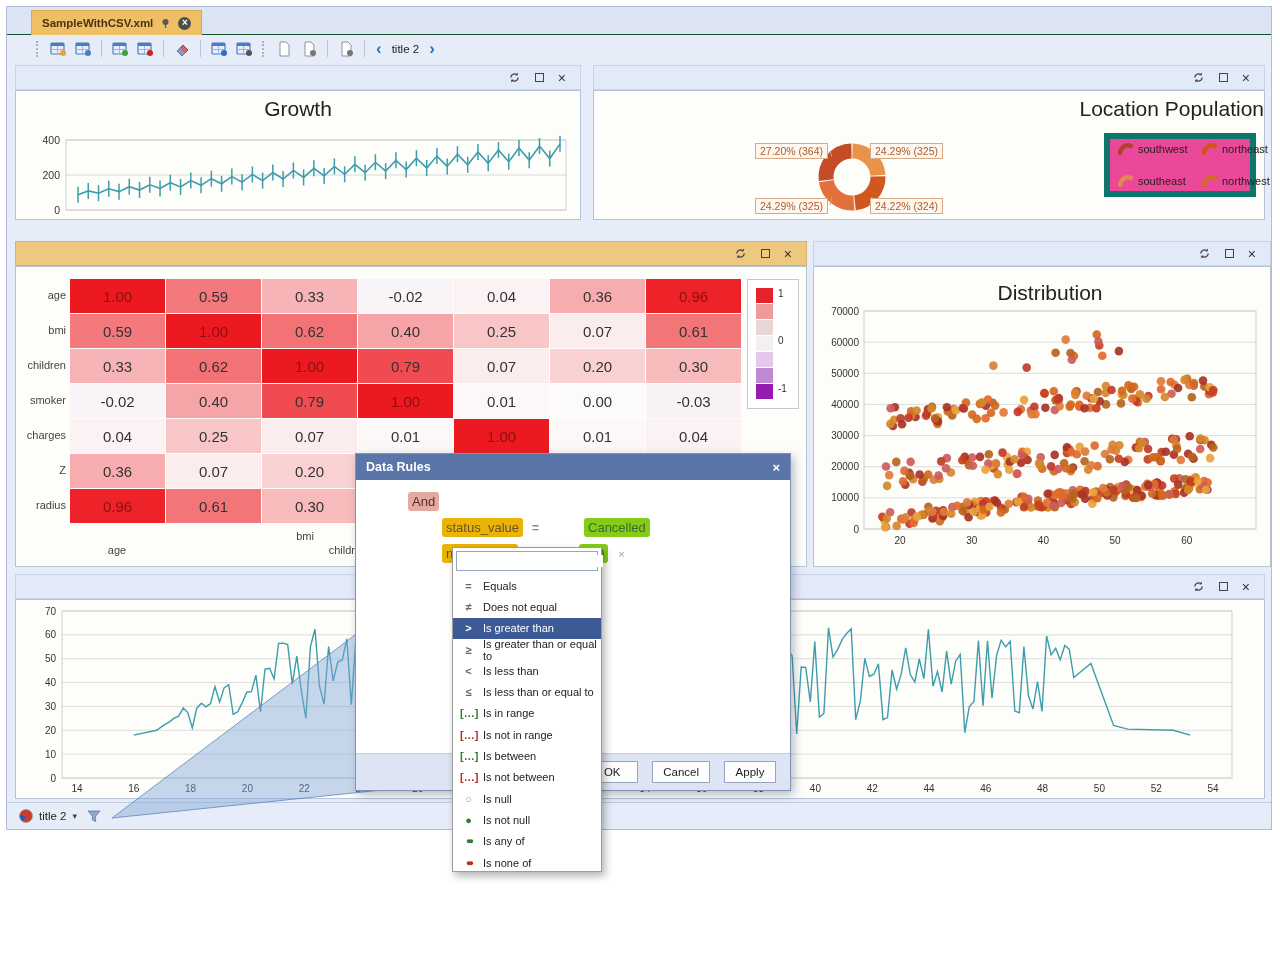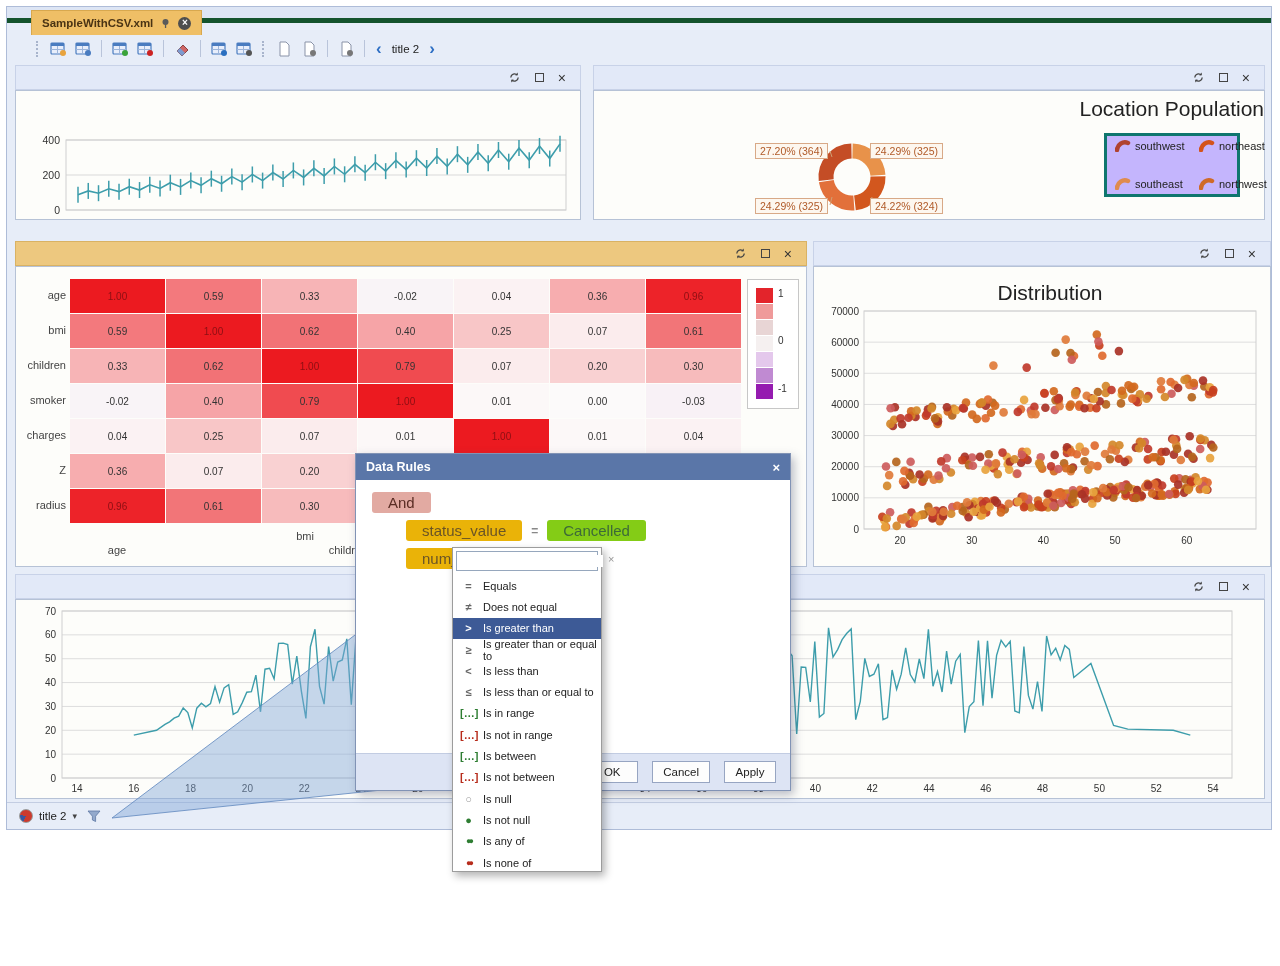--- a/index.html
+++ b/index.html
@@ -3,21 +3,21 @@
 <meta charset="utf-8">
 <style>
   * { margin:0; padding:0; box-sizing:border-box; }
   html,body { width:1280px; height:966px; background:#ffffff; font-family:"Liberation Sans", sans-serif; overflow:hidden; }
   .page { position:relative; width:1280px; height:966px; background:#fff; }
 
   
   .app-window { position:absolute; left:6px; top:6px; width:1266px; height:824px;
     background:#e7edf8; border:1px solid #aebcd8; }
 
-  .tab-bar { position:absolute; left:0; top:0; width:100%; height:16px; background:#dde5f4; border-bottom:5px solid #14532d;}
+  .tab-bar { position:absolute; left:0; top:0; width:100%; height:28px; background:#dde5f4; border-bottom:1px solid #14532d;}
   .doc-tab { position:absolute; left:24px; top:3px; height:25px; padding:0 10px; background:#efbf66;
     display:flex; align-items:center; gap:7px; font-size:11.5px; font-weight:bold; color:#4a3414;
     border:1px solid #d8a84e; border-bottom:none; }
   .tab-close { width:13px; height:13px; border-radius:50%; background:#4e4e4e; color:#fff; font-size:10px;
     line-height:12px; text-align:center; font-weight:bold; cursor:default;}
 
   .toolbar { position:absolute; left:0; top:28px; width:100%; height:27px; background:#e7edf8;
     display:flex; align-items:center; padding-left:26px; gap:5px; }
   .tb-grip { width:4px; height:16px; border-left:2px dotted #a8b4cc; margin:0 3px; }
   .tb-sep { width:1px; height:17px; background:#b9c4da; margin:0 3px; }
@@ -33,43 +33,43 @@
   .ph-max { width:9px; height:9px; border:1.5px solid #444; }
   .ph-close { font-size:14px; color:#333; line-height:12px; }
   .panel-body { position:absolute; background:#fdfdfa; border:1px solid #b6c2d6; }
   .chart-title { position:absolute; width:100%; text-align:center; font-size:21px; color:#222; }
 
   svg text { font-family:"Liberation Sans", sans-serif; }
 
   
   .donut-label { position:absolute; font-size:10.5px; color:#b05a28; background:#fdf7ef;
     border:1px solid #d8a987; padding:0 4px; height:16px; line-height:15px; }
-  .loc-legend { position:absolute; left:510px; top:42px; width:136px; height:64px; background:#c4b5fd;
-    border:3px solid #0f766e; padding:4px 8px; display:grid; grid-template-columns:84px 1fr; align-content:space-between; }
+  .loc-legend { position:absolute; left:510px; top:42px; width:152px; height:64px; background:#ec4899;
+    border:6px solid #0f766e; padding:4px 8px; display:grid; grid-template-columns:84px 1fr; align-content:space-between; }
   .loc-legend .li { display:flex; align-items:center; gap:4px; font-size:11px; color:#222; }
 
   
   .hm-row-label { position:absolute; width:50px; text-align:right; font-size:11px; color:#444; }
-  .hm-cell { position:absolute; display:flex; align-items:center; justify-content:center; font-size:10px; color:#333; }
+  .hm-cell { position:absolute; display:flex; align-items:center; justify-content:center; font-size:15px; color:#333; }
   .hm-xlabel { position:absolute; font-size:11px; color:#444; transform:translateX(-50%); }
   .hm-legend { position:absolute; left:731px; top:12px; width:52px; height:130px; background:#fff; border:1px solid #c7c7c7; }
   .hm-swatch { position:absolute; left:8px; width:17px; height:15px; }
   .hm-ticklabel { position:absolute; left:30px; font-size:10px; color:#333; }
 
   
   .dialog { position:absolute; left:355px; top:453px; width:436px; height:338px; background:#fff;
     border:1px solid #8193b5; box-shadow:3px 4px 9px rgba(60,70,100,.35); z-index:20; }
   .dialog-title { height:26px; background:#5a76a8; color:#fff; font-size:12.5px; font-weight:bold;
     display:flex; align-items:center; padding:0 10px; justify-content:space-between; }
   .dialog-close { font-size:13px; font-weight:bold; color:#fff; }
   .dialog-footer { position:absolute; bottom:0; left:0; width:100%; height:37px; background:#dde4f4;
     border-top:1px solid #c2cce2; display:flex; align-items:center; justify-content:flex-end; gap:14px; padding-right:14px;}
   .dlg-btn { min-width:52px; height:22px; background:#fdfdfd; border:1px solid #97a5c2; font-size:11.5px;
     color:#222; text-align:center; line-height:20px; padding:0 10px; }
-  .chip { display:inline-block; border-radius:3px; padding:2px 16px; font-size:15px; }
+  .chip { display:inline-block; border-radius:3px; padding:2px 4px; font-size:13px;margin-left:36px; }
   .chip-logic { background:#e2aaa2; color:#5a2d24; }
   .chip-field { background:#eab308; color:#6a5426; }
   .chip-value { background:#84cc16; color:#3d6a38; }
   .rule-op { color:#888; font-size:12px; padding:0 3px; font-weight:bold; }
   .rule-remove { color:#9a9a9a; font-size:11px; padding-left:4px; }
   .rule-row { margin:7px 0 0 34px; display:flex; align-items:center; gap:6px; }
 
   
   .op-menu { position:absolute; left:452px; top:547px; width:150px; height:325px; background:#fff;
     border:1px solid #9c9c9c; box-shadow:3px 4px 8px rgba(0,0,0,.3); z-index:30; }
@@ -208,20 +208,21 @@
       <svg class="ph-refresh" viewBox="0 0 14 14">
           <path d="M3 7a4 4 0 0 1 7-2.5" fill="none" stroke="#444" stroke-width="1.4"></path>
           <path d="M11 7a4 4 0 0 1-7 2.5" fill="none" stroke="#444" stroke-width="1.4"></path>
           <path d="M10.5 1.5l0 3-3 0z" fill="#444"></path>
           <path d="M3.5 12.5l0-3 3 0z" fill="#444"></path>
         </svg>
       <span class="ph-max"></span>
       <span class="ph-close">×</span>
     </div>
     <div class="panel-body" style="left:8px; top:83px; width:566px; height:130px;">
+      <div class="chart-title" style="top:6px;">Growth</div>
       <svg id="growth-svg" width="546" height="90" style="position:absolute; left:10px; top:37px;">
           <line x1="40" y1="82" x2="540" y2="82" stroke="#d9d9d9"></line>
           <text x="34" y="85.5" text-anchor="end" font-size="10.5" fill="#333">0</text>
           <line x1="40" y1="47" x2="540" y2="47" stroke="#d9d9d9"></line>
           <text x="34" y="50.5" text-anchor="end" font-size="10.5" fill="#333">200</text>
           <line x1="40" y1="12" x2="540" y2="12" stroke="#d9d9d9"></line>
           <text x="34" y="15.5" text-anchor="end" font-size="10.5" fill="#333">400</text>
           <rect x="40" y="12" width="500" height="70" fill="none" stroke="#cfcfcf"></rect>
           <line x1="52" y1="58.775000000000006" x2="52" y2="74.775" stroke="#3d9dab" stroke-width="1.5"></line>
           <line x1="62.25531914893617" y1="54.925" x2="62.25531914893617" y2="70.925" stroke="#3d9dab" stroke-width="1.5"></line>

